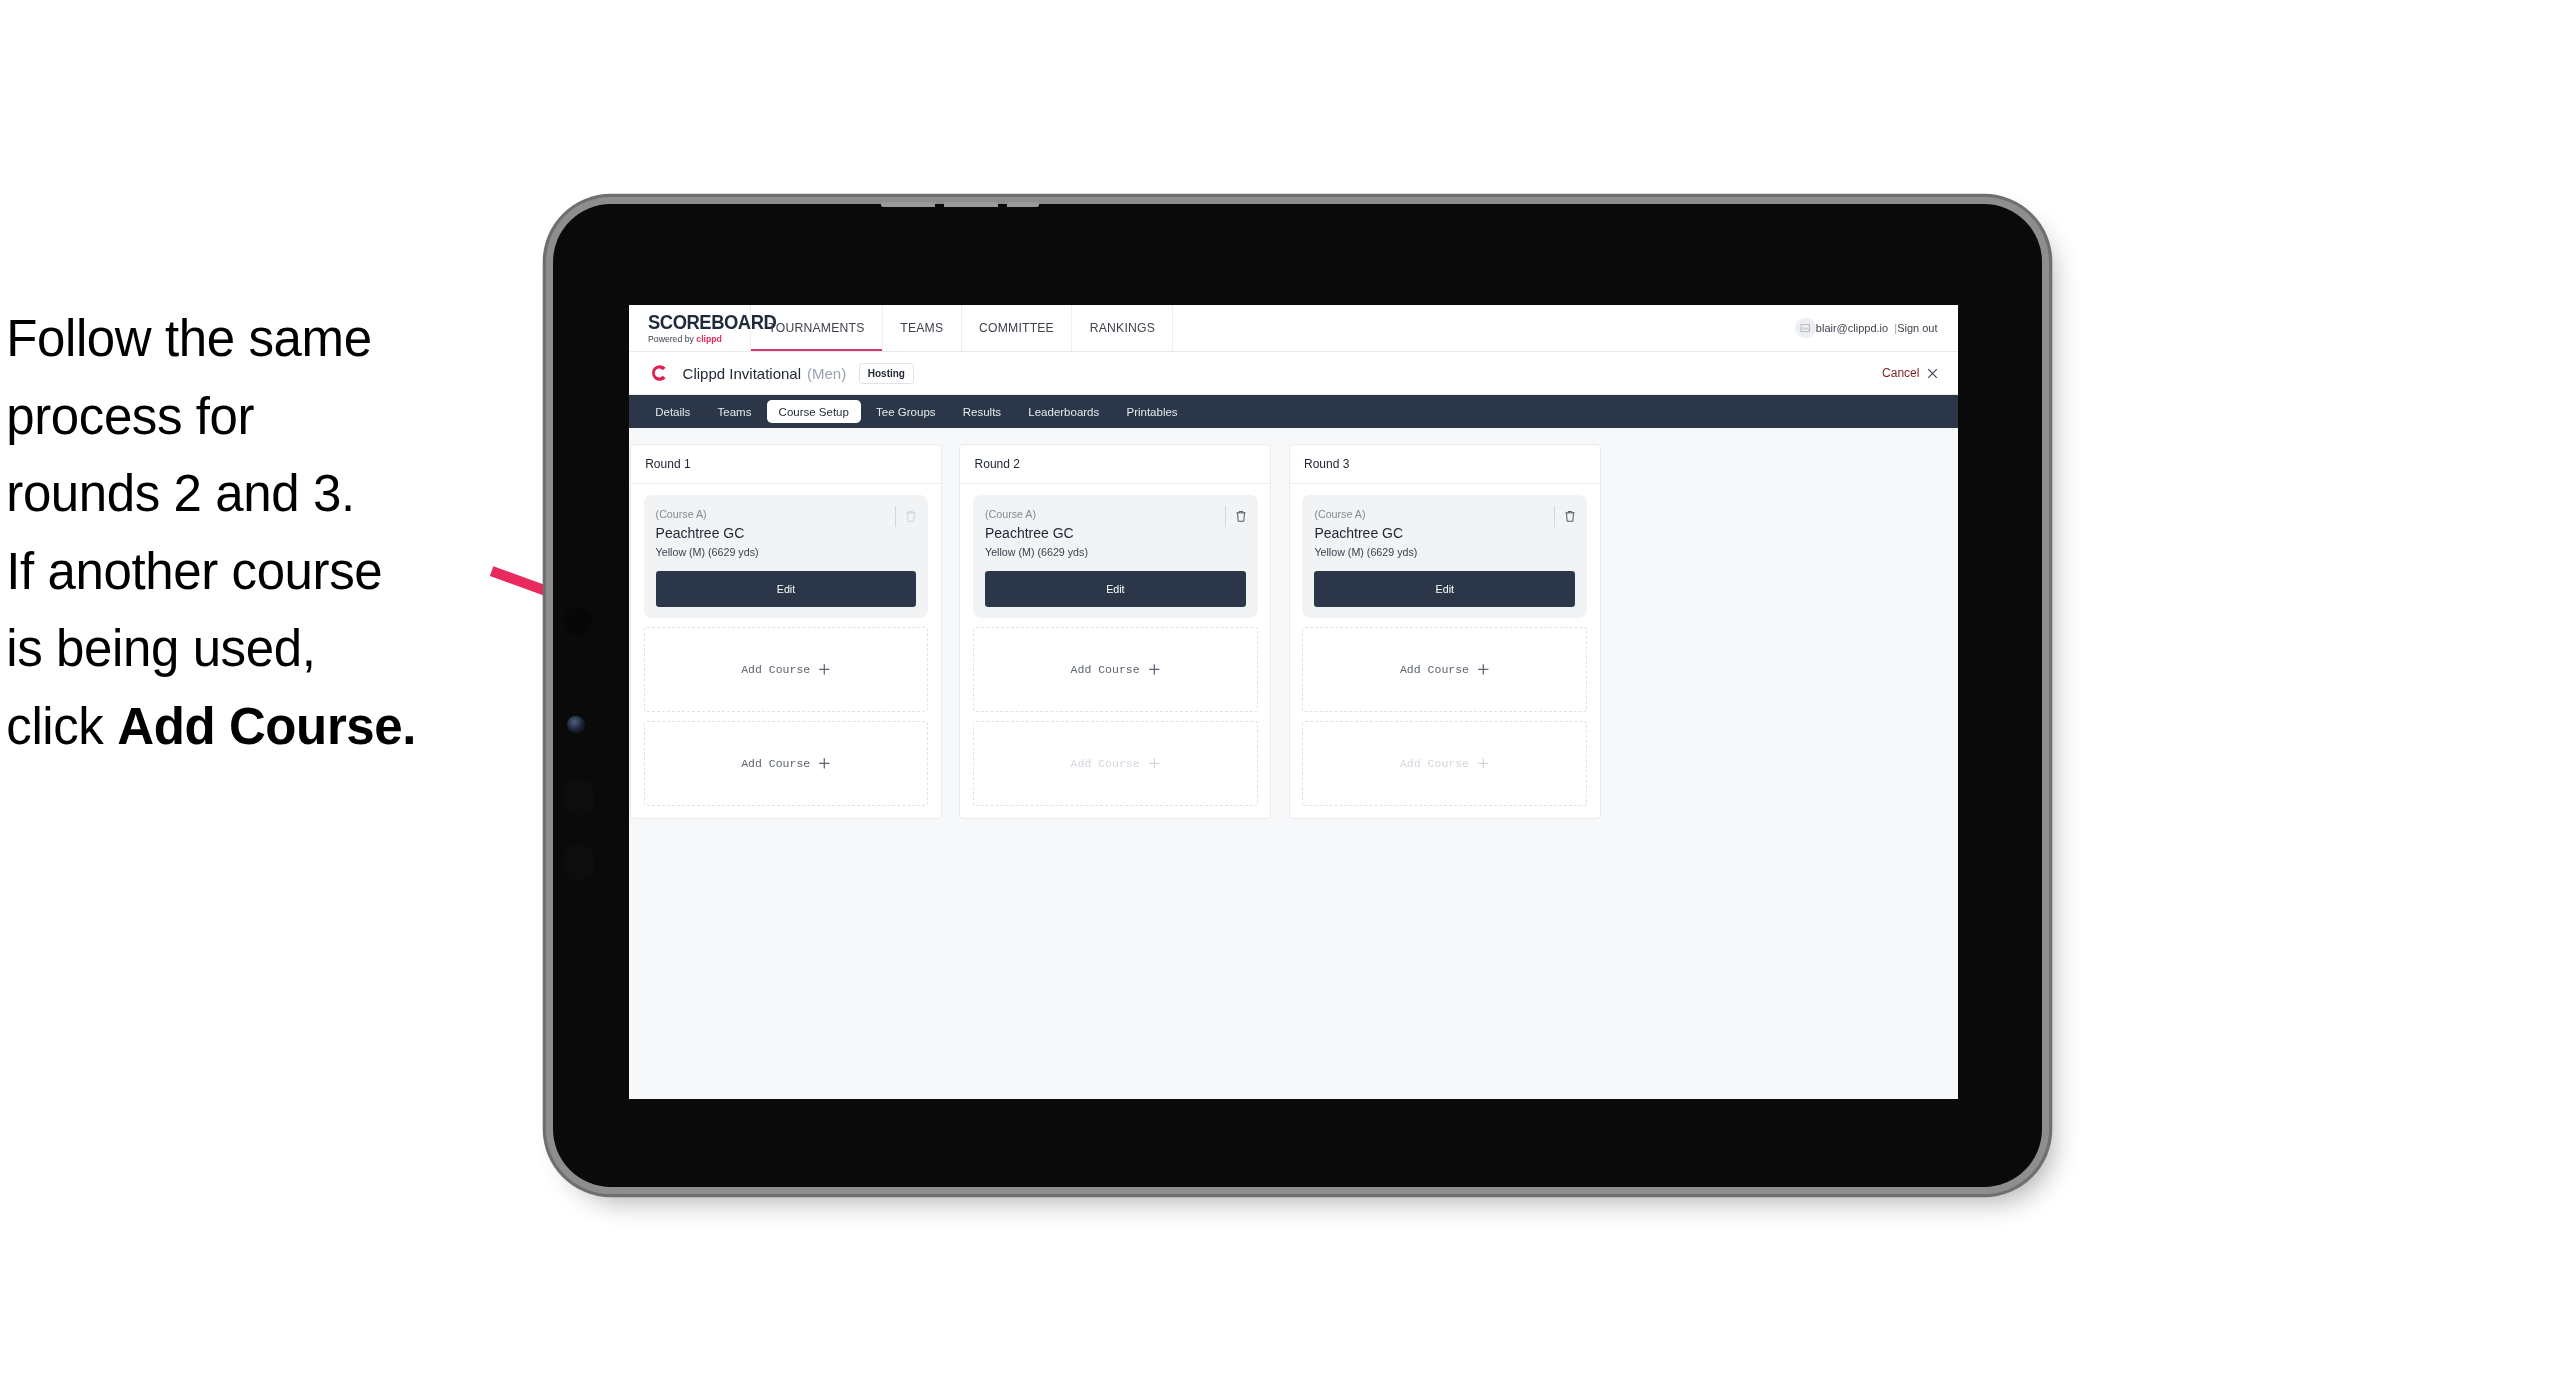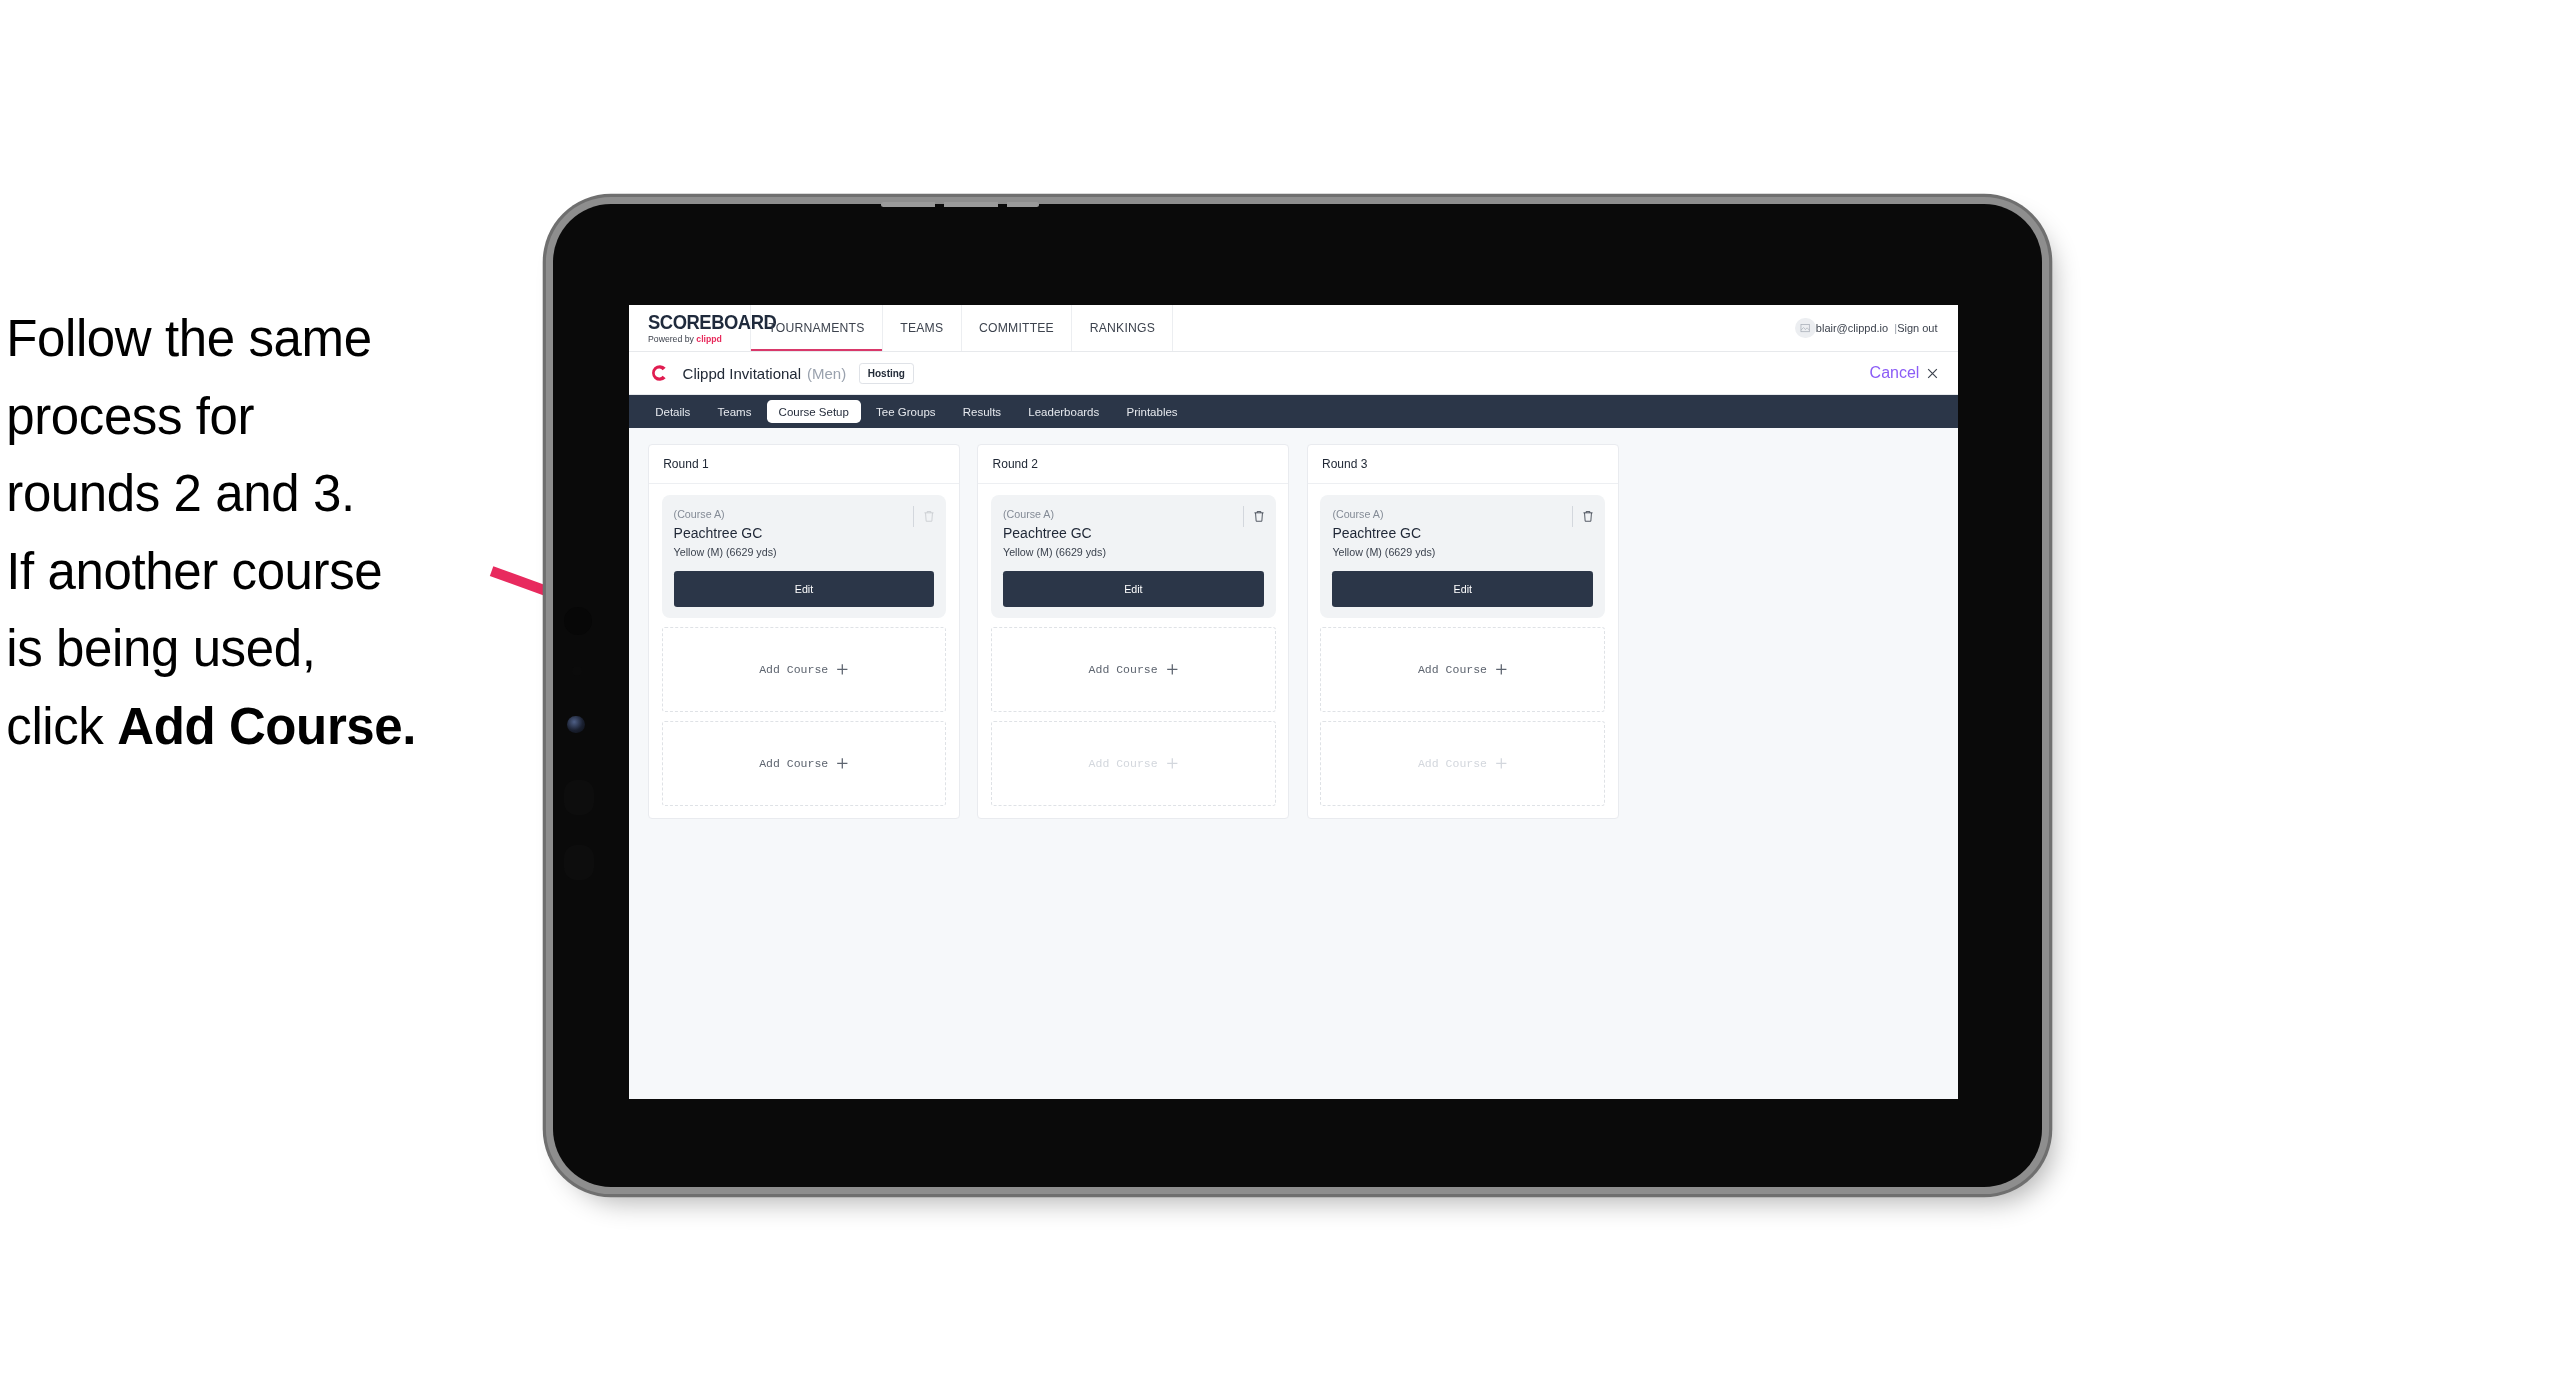--- a/index.html
+++ b/index.html
@@ -162,21 +162,21 @@
     border-radius: 3.2px;
     padding: 4px 8px;
     font-size: 10px;
     font-weight: 700;
     color: #232b38;
     background: #fff;
   }
   #tourneyhead-spacer { flex: 1; }
   #cancel-btn {
     display: flex; align-items: center; gap: 7.1px;
-    font-size: 16px; color: #8b5cf6; cursor: pointer;
+    font-size: 12px; color: #7f1d1d; cursor: pointer;
   }
 
   
   #tabbar {
     height: 33px;
     background: #2b3648;
     display: flex; align-items: center;
     padding-left: 14.2px;
     gap: 3.2px;
   }
@@ -189,21 +189,21 @@
     white-space: nowrap;
   }
   .tab.active {
     background: #ffffff;
     color: #1f2736;
     font-weight: 400;
   }
 
   
   #content {
-    padding: 16px 19px;
+    padding: 16px 1px;
     display: flex;
     gap: 17.4px;
     align-items: flex-end;
   }
   .round-col {
     width: 312px;
     background: #ffffff;
     border: 0.8px solid #e9ebef;
     border-radius: 4px;
   }

